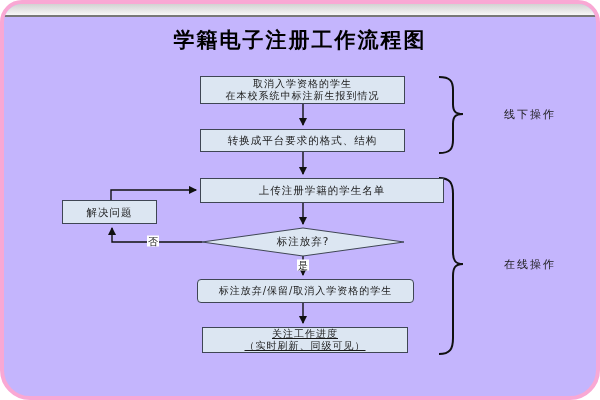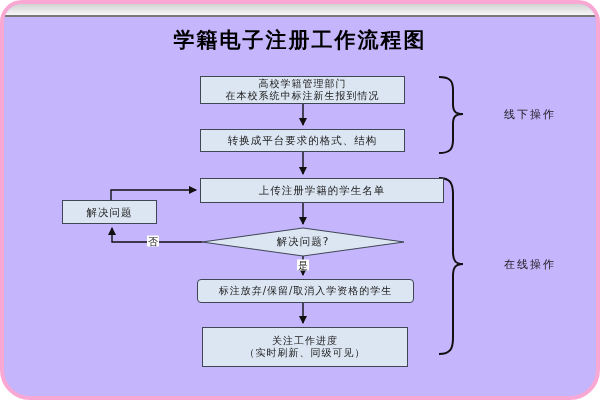--- a/index.html
+++ b/index.html
@@ -35,21 +35,21 @@
     font-size:10.5px;letter-spacing:1px;color:#1a1a1a;
     line-height:12.5px;
     text-align:center;
   }
   .node .ln{display:block;white-space:nowrap;}
   .n-box1{left:196px;top:72px;width:205px;height:28px;font-size:10px;}
   .n-box2{left:196px;top:125px;width:205px;height:23px;}
   .n-box3{left:196px;top:174px;width:244px;height:25px;}
   .n-solve{left:58px;top:196px;width:95px;height:24px;}
   .n-stadium{left:193px;top:275px;width:217px;height:24px;border-radius:4px;font-size:10px;}
-  .n-last{left:198px;top:323px;width:206px;height:40px;font-size:10px;}
+  .n-last{left:198px;top:323px;width:206px;height:26px;font-size:10px;text-decoration:underline;}
   .diamond-label{
     position:absolute;left:299px;top:238px;
     transform:translate(-50%,-50%);
     font-size:10.5px;letter-spacing:1px;color:#1a1a1a;white-space:nowrap;
   }
   .edge-label{
     position:absolute;transform:translate(-50%,-50%);
     font-size:10px;color:#1a1a1a;background:#ffffff;padding:0 1px;
     line-height:11px;
   }
@@ -90,31 +90,31 @@
       <path d="M107,196 L107,186 L192,186" stroke="#101010" stroke-width="1.4" fill="none" marker-end="url(#arr)"></path>
       <path d="M198,238 L108,238 L108,224" stroke="#101010" stroke-width="1.4" fill="none" marker-end="url(#arr)"></path>
 
       <polygon points="198,238 299,224 400,238 299,252" fill="#dce6f2" stroke="#3f4654" stroke-width="1"></polygon>
 
       <path d="M435,73 C446,73 449,77 449,86 L449,100 C449,107 451,110 459,110 C451,110 449,113 449,120 L449,136 C449,145 446,149 435,149" stroke="#101010" stroke-width="2" fill="none"></path>
       <path d="M435,174 C446,174 449,179 449,190 L449,248 C449,256 451,260 459,260 C451,260 449,264 449,272 L449,334 C449,345 446,350 435,350" stroke="#101010" stroke-width="2" fill="none"></path>
     </svg>
 
     <div class="node n-box1">
-      <span class="ln">高校学籍管理部门</span>
+      <span class="ln">取消入学资格的学生</span>
       <span class="ln">在本校系统中标注新生报到情况</span>
     </div>
 
     <div class="node n-box2">转换成平台要求的格式、结构</div>
 
     <div class="node n-box3">上传注册学籍的学生名单</div>
 
     <div class="node n-solve">解决问题</div>
 
-    <div class="diamond-label">解决问题?</div>
+    <div class="diamond-label">标注放弃?</div>
 
     <div class="node n-stadium">标注放弃/保留/取消入学资格的学生</div>
 
     <div class="node n-last">
       <span class="ln">关注工作进度</span>
       <span class="ln">（实时刷新、同级可见）</span>
     </div>
 
     <div class="edge-label lbl-no">否</div>
     <div class="edge-label lbl-yes">是</div>

